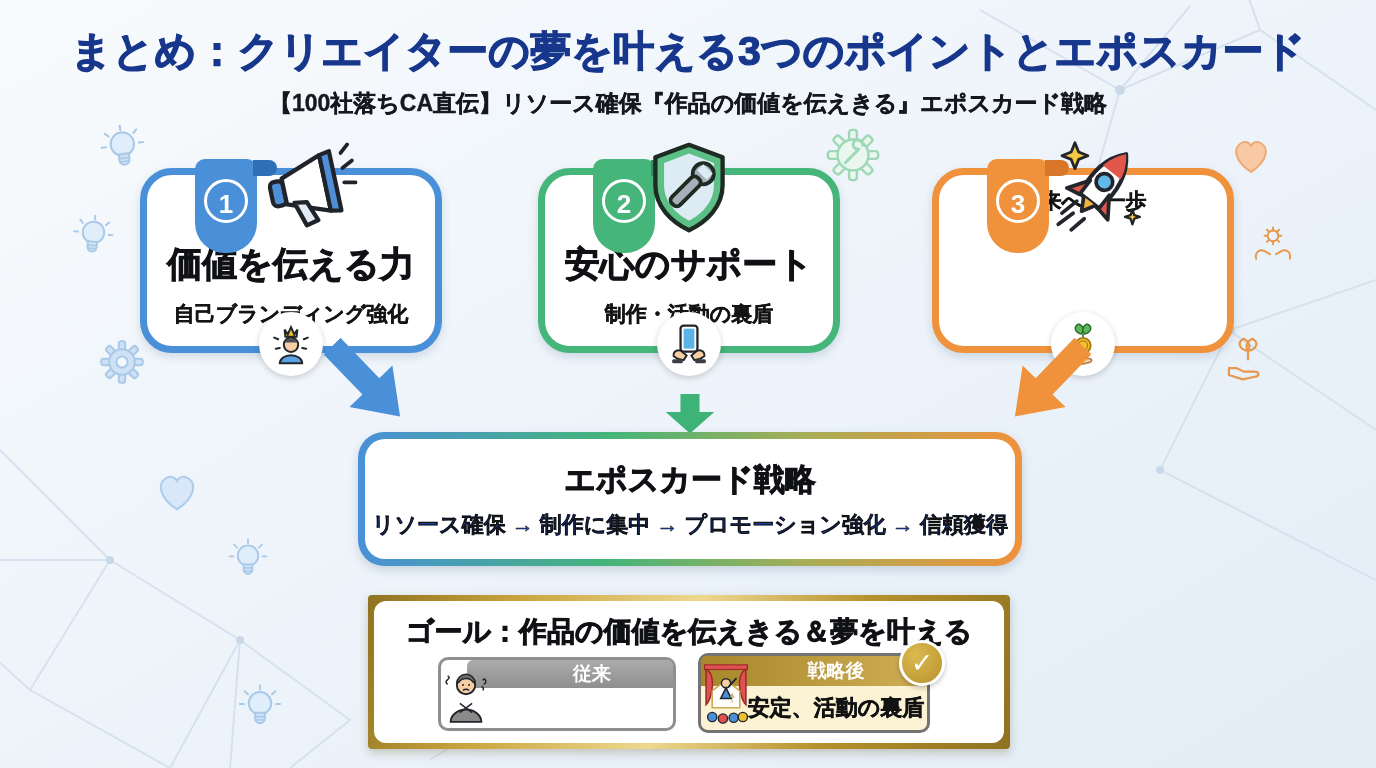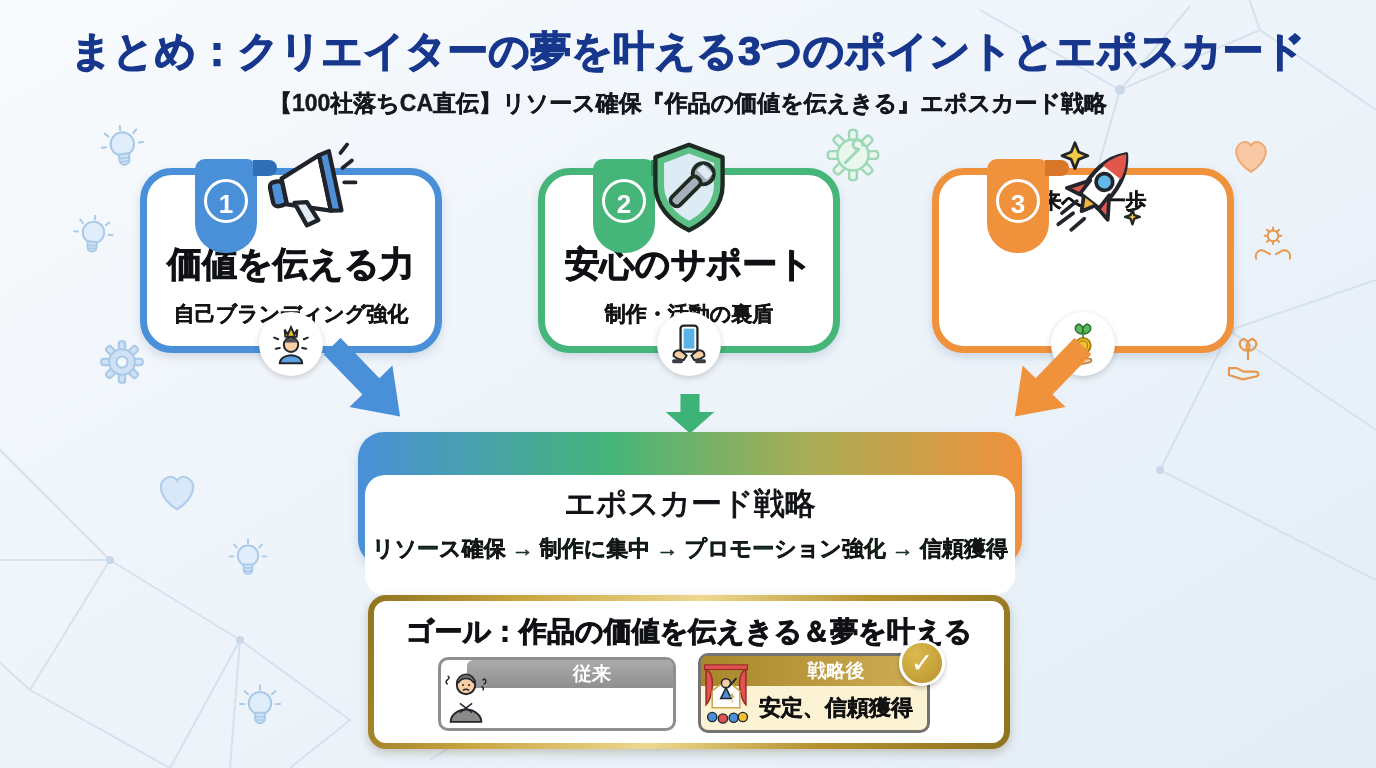--- a/index.html
+++ b/index.html
@@ -52,25 +52,25 @@
   .arrow-blue{left:300px;top:346px;width:64px;height:100px;transform:rotate(-44deg);transform-origin:50% 0;}
   .arrow-green{left:664px;top:394px;width:52px;height:42px;}
   .arrow-orange{left:1051px;top:346px;width:64px;height:100px;transform:rotate(44deg);transform-origin:50% 0;}
   .strategy{
     position:absolute;left:358px;top:432px;width:664px;height:134px;box-sizing:border-box;
     padding:7px;border-radius:26px;z-index:2;
     background:linear-gradient(90deg,#4a90d8 0%,#45b579 38%,#a9ad55 68%,#f0913c 100%);
     box-shadow:0 4px 10px rgba(40,70,110,.18);
   }
   .strategy-inner{background:#fff;border-radius:20px;width:100%;height:100%;text-align:center;}
-  .strategy-title{padding-top:8px;font-size:31px;font-weight:400;color:#0f1115;margin-top:36px;-webkit-text-stroke:1px #0f1115;}
-  .strategy-flow{padding-top:9px;font-size:22px;font-weight:800;color:#14532d;-webkit-text-stroke:.5px #121212;}
+  .strategy-title{padding-top:20px;font-size:31px;font-weight:700;color:#0f1115;-webkit-text-stroke:1px #0f1115;}
+  .strategy-flow{padding-top:9px;font-size:22px;font-weight:800;color:#1d4ed8;-webkit-text-stroke:.5px #121212;}
   .goal{
     position:absolute;left:368px;top:595px;width:642px;height:154px;box-sizing:border-box;
-    padding:6px;border-radius:18px;z-index:2;
+    padding:6px;border-radius:4px;z-index:2;
     background:linear-gradient(110deg,#8f7220,#c9a53f 22%,#eed88f 48%,#b6922e 72%,#8f7220);
     box-shadow:0 4px 10px rgba(80,65,15,.25);
   }
   .goal-inner{position:relative;background:#fff;border-radius:12px;width:100%;height:100%;}
   .goal-title{padding-top:12px;text-align:center;font-size:28px;font-weight:900;color:#0f1115;-webkit-text-stroke:.9px #0f1115;}
   .compare{position:absolute;border-radius:10px;box-sizing:border-box;}
   .compare.before{left:64px;top:56px;width:238px;height:74px;border:3px solid #8f8f8f;background:#fff;padding-left:26px;}
   .compare.after{left:324px;top:52px;width:232px;height:80px;border:3px solid #737373;background:#fcf3d4;}
   .cmp-head{height:28px;line-height:28px;border-radius:6px 6px 0 0;text-align:center;
     color:#fff;font-size:19px;font-weight:800;padding-left:44px;}
@@ -387,19 +387,19 @@
             <path d="M36 44 l2 -4 2 4 -4 0 M38 48 v3" stroke="#c9a84e" stroke-width="1.5" fill="none"></path>
             <g stroke="#22262c" stroke-width="1.8">
               <circle cx="12" cy="70" r="6" fill="#4a90d8"></circle>
                 <circle cx="26" cy="72" r="6" fill="#e05252"></circle>
               <circle cx="40" cy="71" r="6" fill="#4a90d8"></circle>
                 <circle cx="52" cy="70" r="6" fill="#f2c12e"></circle>
             </g>
           </svg>
         </div>
         <div class="cmp-head">戦略後</div>
-        <div class="cmp-body">安定、信頼獲得</div>
+        <div class="cmp-body">安定、活動の裏盾</div>
         <div class="check">✓</div>
       </div>
     </div>
   </section>
 
 </div>
 
 </body></html>

